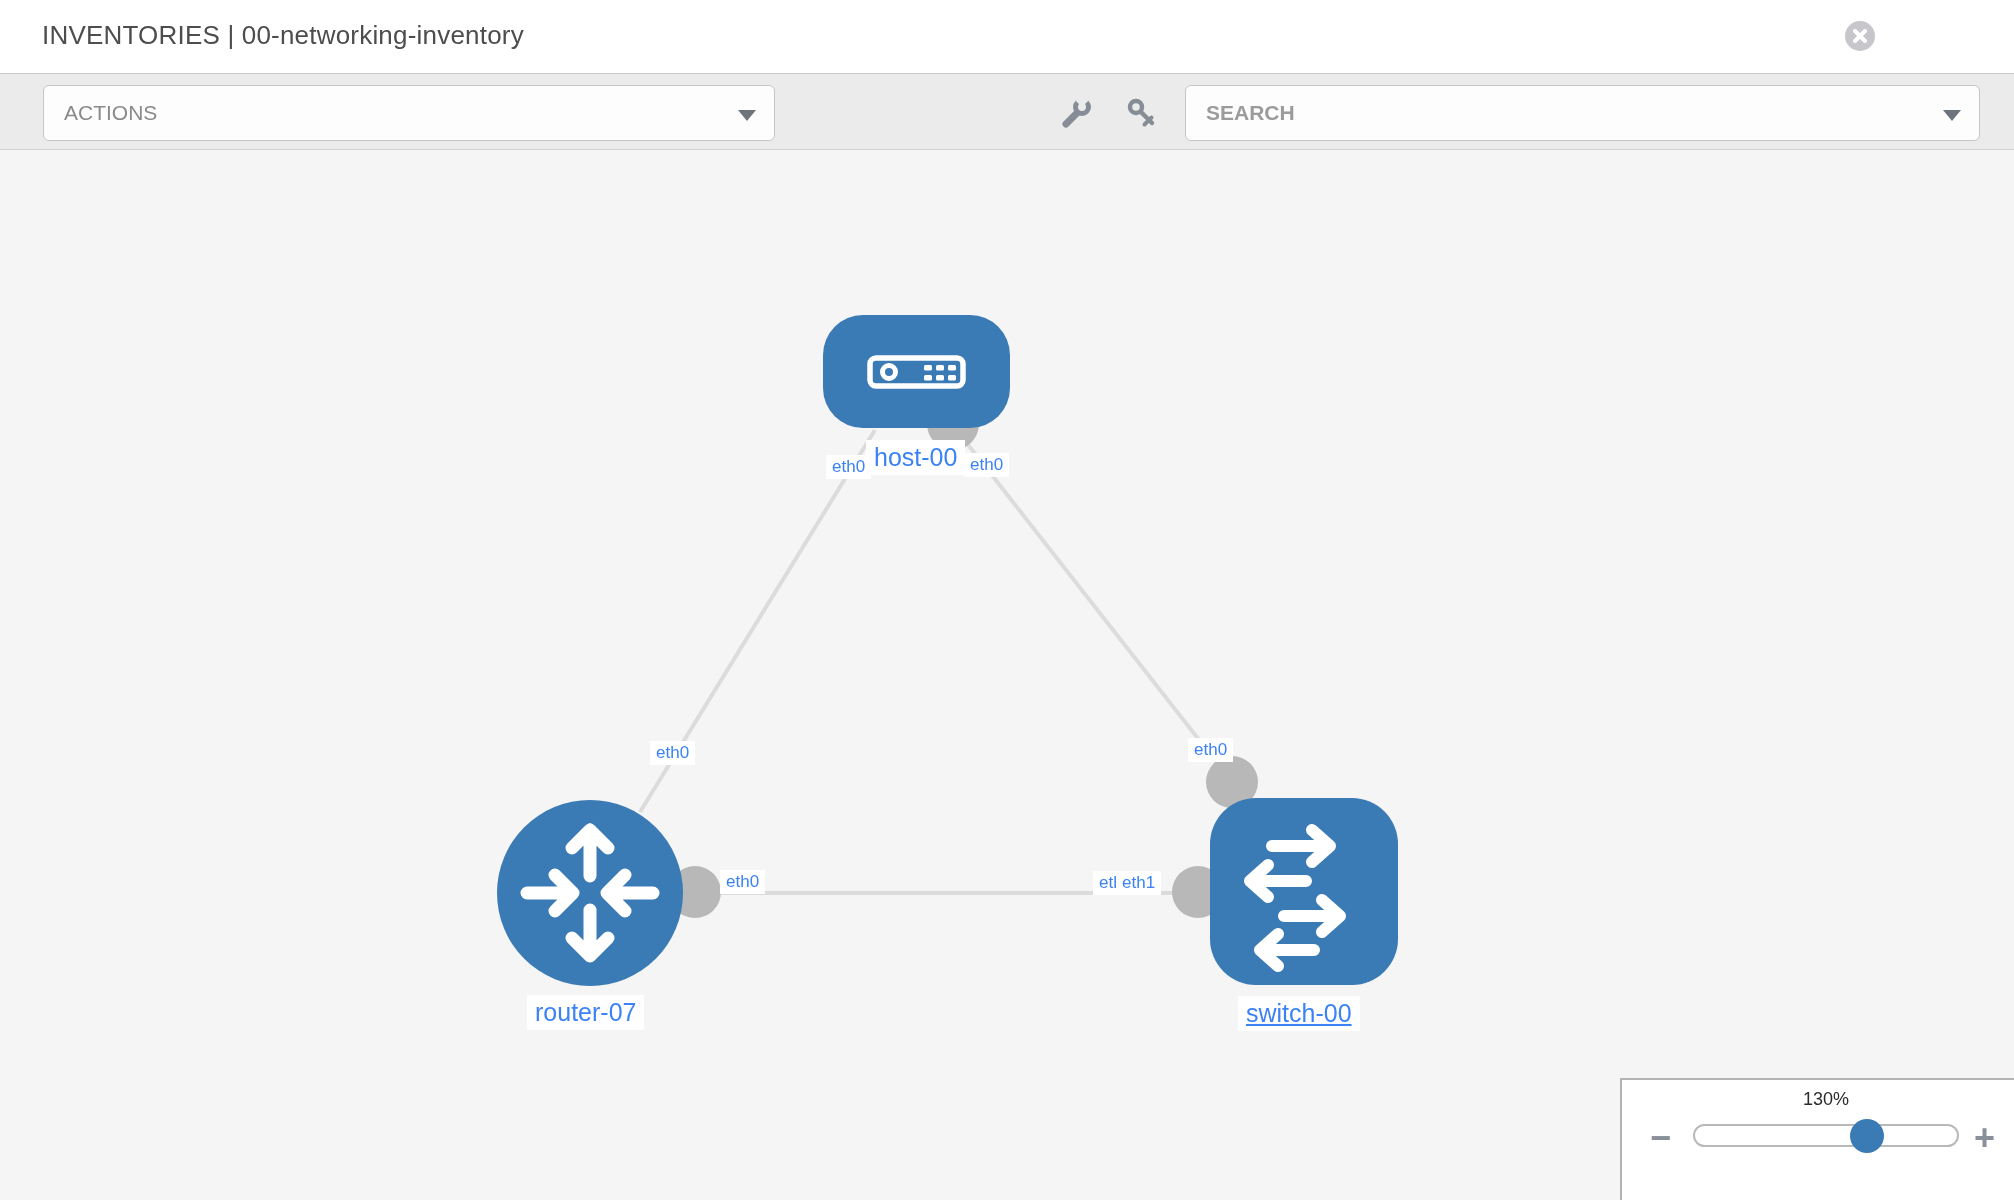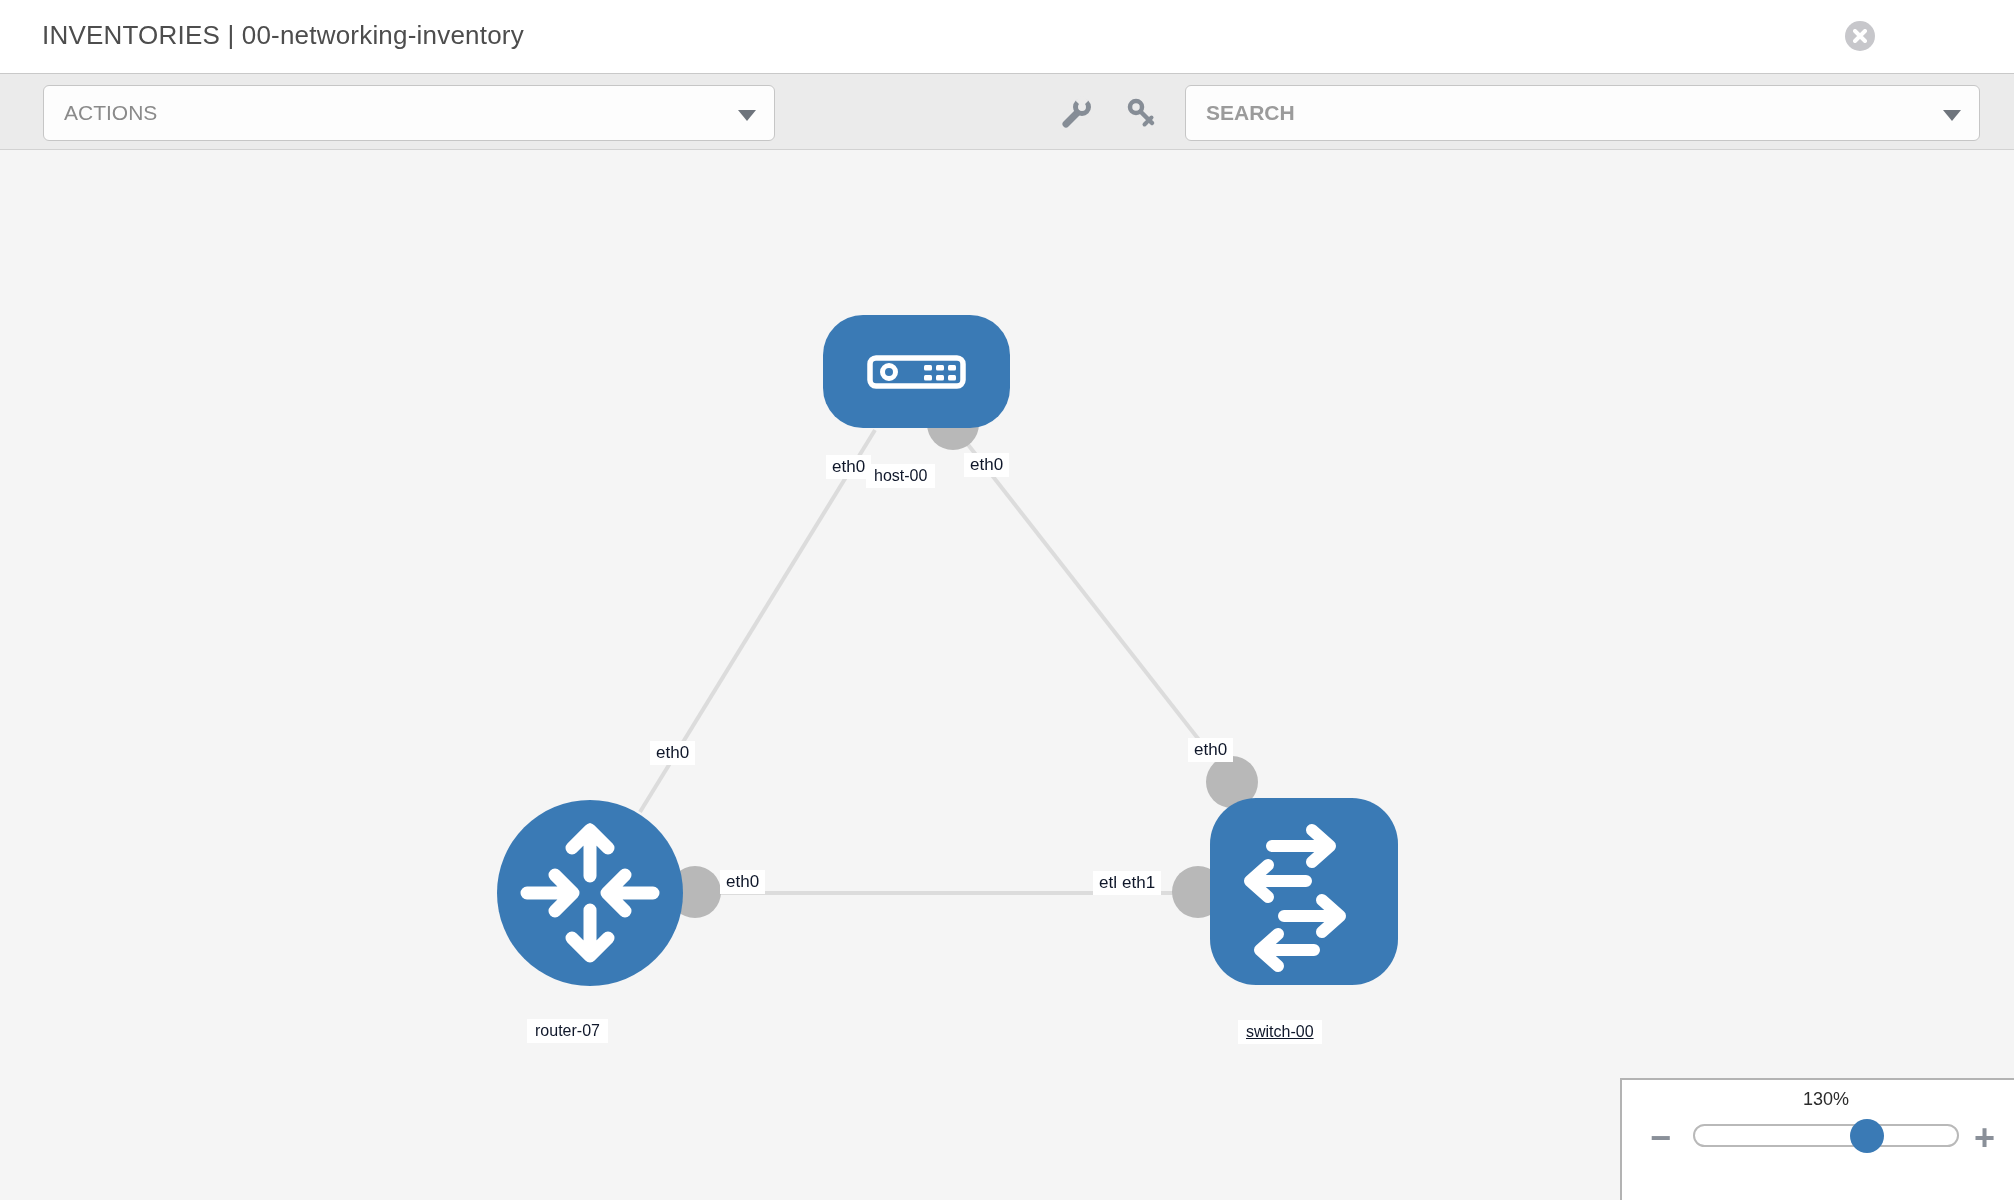--- a/index.html
+++ b/index.html
@@ -21,22 +21,22 @@
   .actions-box { left:43px; width:732px; color:#8a8a8a; }
   .search-box { left:1185px; width:795px; color:#9b9b9b;font-weight:bold; }
   .caret { position:absolute; right:18px; top:24px; width:0; height:0;
     border-left:9px solid transparent; border-right:9px solid transparent; border-top:11px solid #6e747c; }
   .tool-icon { position:absolute; top:22px; width:34px; height:34px; cursor:pointer; }
 
   
   .canvas { position:absolute; left:0; top:150px; width:2014px; height:1050px; background:#f5f5f5; }
   .net-svg { position:absolute; left:0; top:0; z-index:10; }
   .node { position:absolute; background:#3a7ab5; z-index:20; display:flex; align-items:center; justify-content:center; cursor:pointer; }
-  .chip { position:absolute; z-index:30; background:#ffffff; color:#0f172a; white-space:nowrap; }
-  .chip-node { font-size:16px; padding:3px 8px;margin-top:24px; }
+  .chip { position:absolute; z-index:30; background:#ffffff; color:#3b82f6; white-space:nowrap; }
+  .chip-node { font-size:25px; padding:3px 8px; }
   .chip-if { font-size:17px; padding:2px 6px; }
   .chip-clip { overflow:hidden; width:49px; }
 
   
   .zoom-panel { position:absolute; left:1620px; top:1078px; width:394px; height:122px; background:#ffffff;
     border-left:2px solid #b3b3b3; border-top:2px solid #b3b3b3; z-index:40;padding-left:13px; }
   .zoom-value { position:absolute; left:71px; top:9px; width:266px; text-align:center; font-size:18px; color:#2b2b2b; }
   .zoom-minus, .zoom-plus { position:absolute; top:40px; font-size:36px; font-weight:bold; color:#8a9099; cursor:pointer; line-height:36px; }
   .zoom-minus { left:28px; }
   .zoom-plus { left:352px; }

